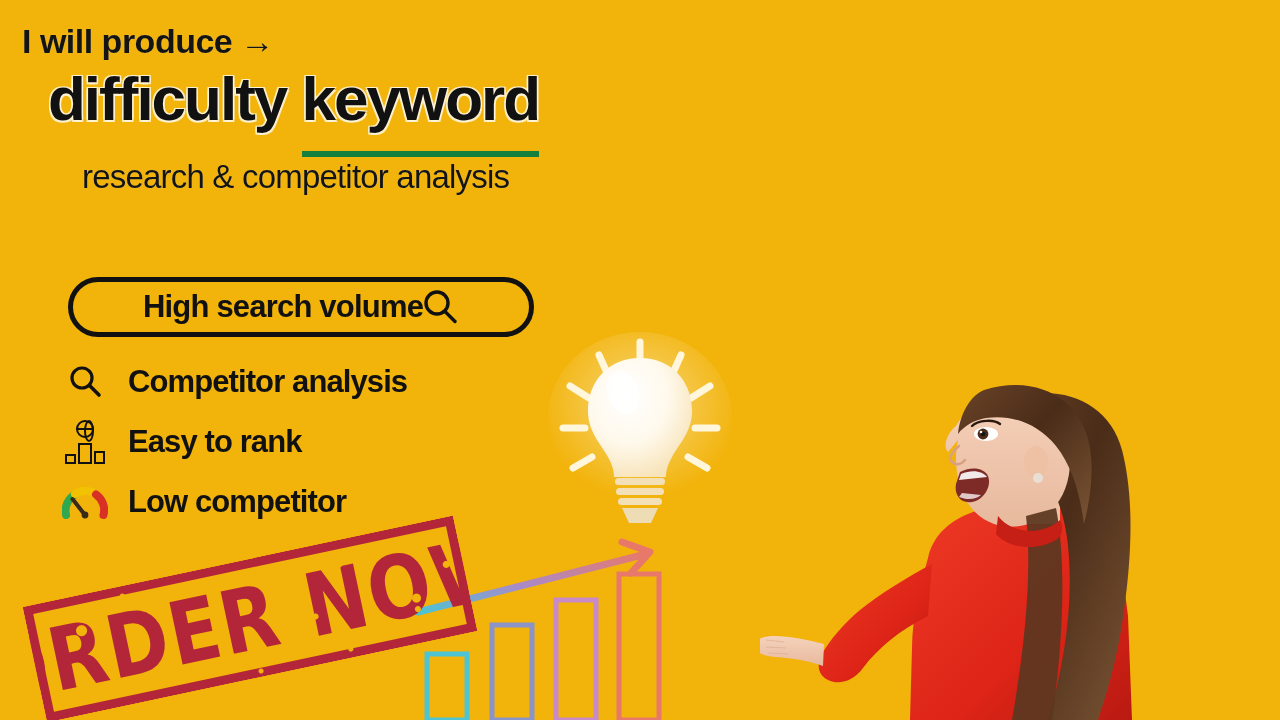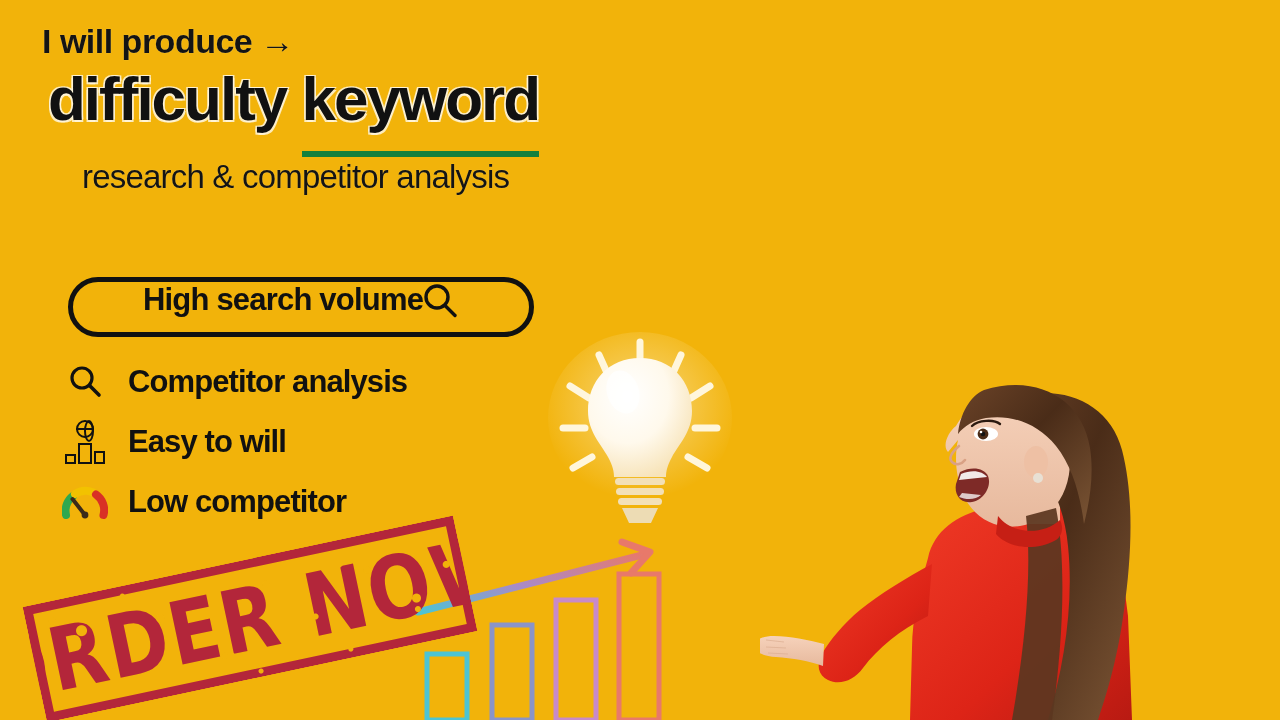--- a/index.html
+++ b/index.html
@@ -13,21 +13,21 @@
     position:absolute; inset:0;
     width:1280px; height:720px;
     background:#f2b30a;
     overflow:hidden;
   }
 
   
   .headline-wrap { position:absolute; left:0; top:0; width:760px; }
 
   .line-1 {
-    position:absolute; left:42px; top:22px;
+    position:absolute; left:22px; top:22px;
     font-size:34px; font-weight:700; color:#141414;
     letter-spacing:-0.5px; white-space:nowrap;
     font-family:"Liberation Sans", sans-serif;
     text-shadow: 0 0 1px rgba(255,255,255,.45);
   }
   .line-1 .arrow { font-size:34px; margin-left:8px; font-weight:400; }
 
   .line-2 {
     position:absolute; left:48px; top:66px;
     font-size:62px; font-weight:700; color:#111;
@@ -48,21 +48,21 @@
     font-size:33px; font-weight:400; color:#141414;
     letter-spacing:-0.8px; white-space:nowrap;
     text-shadow: 0 0 1px rgba(255,255,255,.35);
   }
 
   
   .search-pill {
     position:absolute; left:68px; top:277px;
     width:466px; height:60px;
     border:5px solid #111; border-radius:32px;
-    display:flex; align-items:flex-start; justify-content:center;
+    display:flex; align-items:center; justify-content:center;
     background:transparent;
   }
   .search-pill .txt {
     font-size:31px; font-weight:700; color:#111;
     letter-spacing:-0.8px; white-space:nowrap;
   }
   .search-pill .mag { margin-left:-2px; display:inline-flex; align-items:center; }
 
   
   .features { position:absolute; left:58px; top:352px; }
@@ -217,21 +217,21 @@
 
     <div class="feature-row">
       <span class="fi">
         <span class="rank-icon">
           <span class="globe"></span>
           <span class="b b1"></span>
           <span class="b b2"></span>
           <span class="b b3"></span>
         </span>
       </span>
-      <span class="flabel">Easy to will</span>
+      <span class="flabel">Easy to rank</span>
     </div>
 
     <div class="feature-row">
       <span class="fi">
         <svg class="gauge-icon" width="46" height="34" viewBox="0 0 46 34">
           <path d="M4 30 A19 19 0 0 1 11 11" fill="none" stroke="#2fa84f" stroke-width="8" stroke-linecap="round"></path>
           <path d="M13 9 A19 19 0 0 1 31 7.5" fill="none" stroke="#f2c200" stroke-width="8" stroke-linecap="round"></path>
           <path d="M34 9.5 A19 19 0 0 1 41.5 30" fill="none" stroke="#d93025" stroke-width="8" stroke-linecap="round"></path>
           <line x1="23" y1="30" x2="10.5" y2="14" stroke="#3a2a1a" stroke-width="4" stroke-linecap="round"></line>
           <circle cx="23" cy="30" r="3.4" fill="#3a2a1a"></circle>

